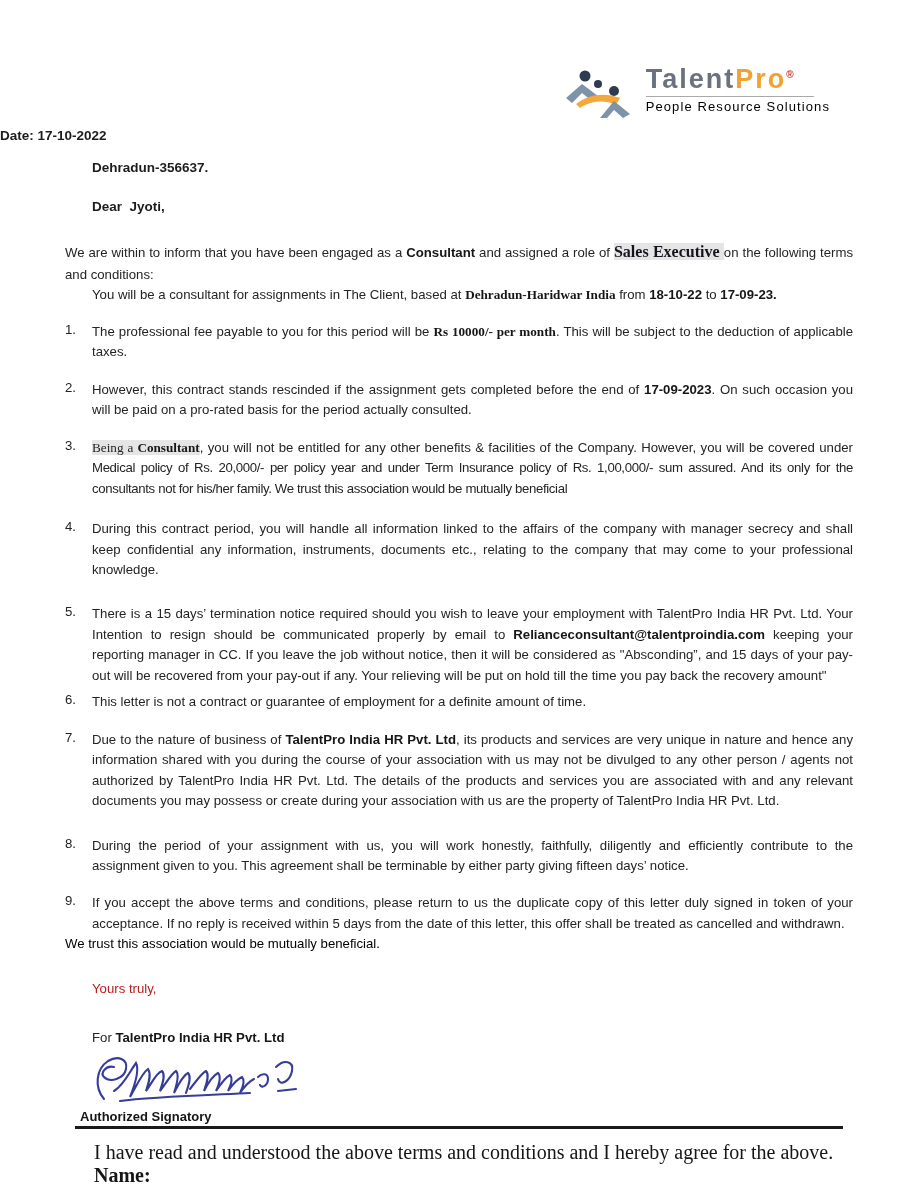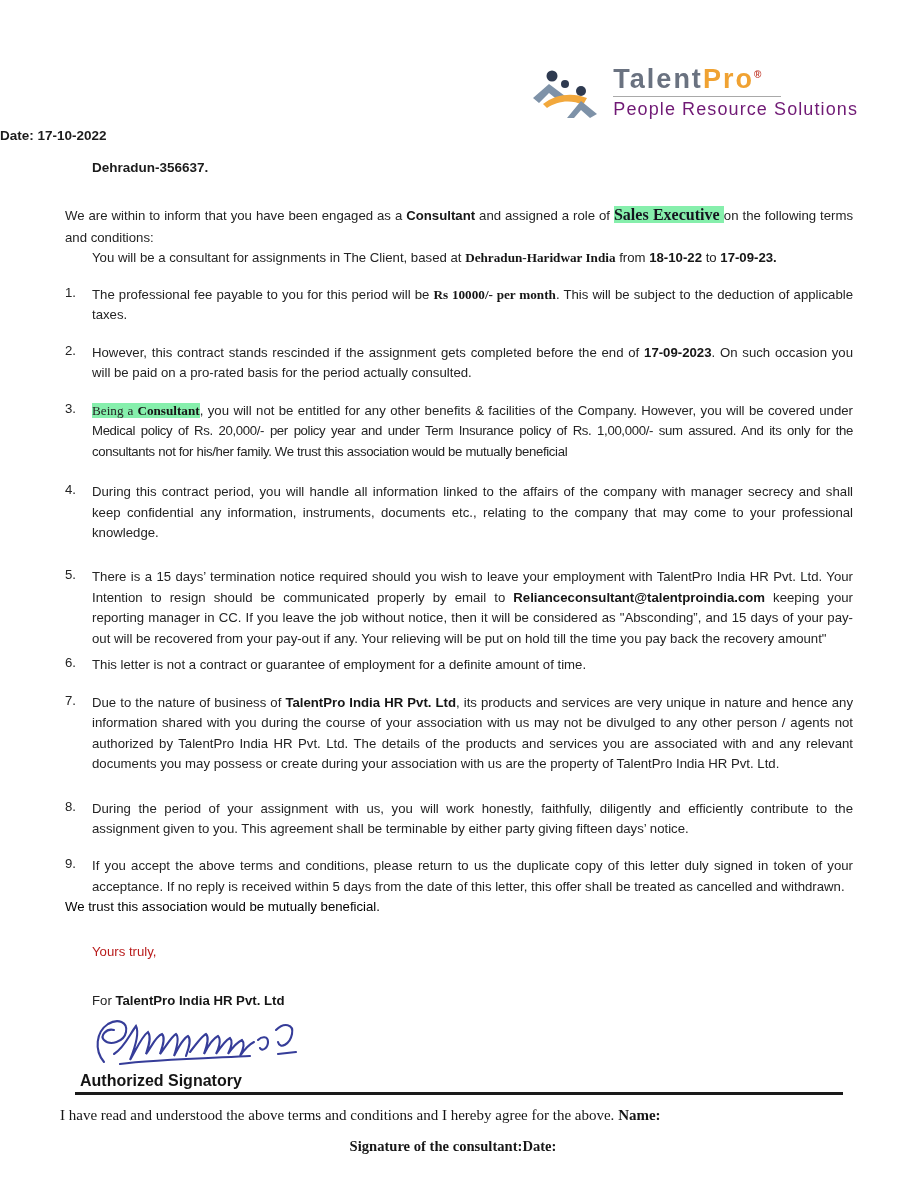--- a/index.html
+++ b/index.html
@@ -9,33 +9,33 @@
     margin:0 auto;
     background:#ffffff;
     font-family:"Liberation Sans","DejaVu Sans",sans-serif;
     color:#222222;
     overflow:hidden;
     box-sizing:border-box;
   }
   
   .logo-row{
     display:flex;justify-content:flex-end;align-items:flex-start;
-    padding:66px 60px 0 0;
+    padding:66px 88px 0 0;
   }
   .logo-icon{width:78px;height:52px;margin-right:6px;margin-top:2px;}
   .logo-textblock{display:flex;flex-direction:column;}
   .logo-name{
     font-size:27px;font-weight:bold;letter-spacing:2px;line-height:1;
     font-family:"Liberation Sans",sans-serif;
   }
   .logo-name .talent{color:#6a7280;}
   .logo-name .pro{color:#f0a232;}
   .logo-name .reg{color:#c0392b;font-size:10px;vertical-align:super;letter-spacing:0;}
   .logo-rule{height:1px;background:#a9a9a9;margin:3px 0 2px 0;width:168px;}
-  .logo-tagline{font-size:18px;color:#701a75;letter-spacing:1.1px;}
+  .logo-tagline{font-size:13px;color:#000000;letter-spacing:1.1px;}
   .date-line{
     padding-right:126px;margin-top:8px;
     font-weight:bold;font-size:13.5px;color:#1c1c1c;
   }
   
   .address{margin:16px 0 0 92px;font-weight:bold;font-size:13.5px;line-height:1.35;color:#1c1c1c;}
   .salutation{margin:22px 0 0 92px;font-weight:bold;font-size:13.5px;color:#1c1c1c;white-space:pre-wrap;}
   
   .para{
     margin:26px 65px 0 65px;
@@ -43,35 +43,35 @@
   }
   .para-indent{margin:0 65px 0 92px;font-size:13.2px;line-height:1.55;color:#242424;}
   
   .terms{margin:16px 65px 0 65px;}
   .term-item{display:flex;margin-bottom:17px;}
   .term-num{width:27px;flex:none;font-size:13.2px;color:#242424;}
   .term-text{flex:1;font-size:13.2px;line-height:1.55;text-align:justify;color:#242424;}
   
   .b{font-weight:bold;color:#161616;}
   .sf{font-family:"Liberation Serif","DejaVu Serif",serif;}
-  .hl{background:#86efac;}
+  .hl{background:#e5e5e5;}
   .role{font-size:16px;color:#14141e;}
   .nw{letter-spacing:-0.35px;}
   
   .trust-line{margin:2px 65px 0 65px;font-size:13.2px;color:#000000;}
   .yours{margin:30px 0 0 92px;font-size:13.2px;color:#b91c1c;}
   .for-line{margin:34px 0 0 92px;font-size:13.2px;color:#242424;}
   .signature-wrap{margin:2px 0 0 90px;height:62px;}
-  .auth{margin:0 0 0 80px;font-weight:bold;font-size:16px;color:#151515;}
+  .auth{margin:0 0 0 80px;font-weight:bold;font-size:13px;color:#151515;}
   .rule-thick{height:3px;background:#1a1a1a;margin:2px 75px 0 75px;}
   
   .agreement{
-    margin:12px 75px 0 60px;
+    margin:12px 75px 0 94px;
     font-family:"Liberation Serif","DejaVu Serif",serif;
-    font-size:15px;color:#161616;
+    font-size:20px;color:#161616;
   }
   .footer-row{
     display:flex;justify-content:center;
     margin:14px 160px 0 148px;
     font-family:"Liberation Serif","DejaVu Serif",serif;
     font-size:14.6px;font-weight:bold;color:#161616;
   }
 </style>
 </head>
 <body>
@@ -98,20 +98,21 @@
       <div class="logo-rule"></div>
       <div class="logo-tagline">People Resource Solutions</div>
     </div>
   </div>
   <div class="date-line">Date: 17-10-2022</div>
 
   <div class="address">
     <div>Dehradun-356637.</div>
   </div>
 
+  <div class="salutation">Dear  Jyoti,</div>
 
   <div class="para"><span>We are within to inform that you have been engaged as a </span><span class="b">Consultant</span><span> and assigned a role of </span><span class="b sf hl role"> Sales Executive </span><span> on the following terms and conditions:</span></div>
   <div class="para-indent"><span>You will be a consultant for assignments in The Client, based at </span><span class="b sf">Dehradun-Haridwar India</span><span> from </span><span class="b">18-10-22</span><span> to </span><span class="b">17-09-23</span><span class="b">.</span></div>
 
   <div class="terms">
     <div class="term-item">
       <div class="term-num">1.</div>
       <div class="term-text"><span>The professional fee payable to you for this period will be </span><span class="b sf">Rs 10000/- per month</span><span>. This will be subject to the deduction of applicable taxes.</span></div>
     </div>
     <div class="term-item">

